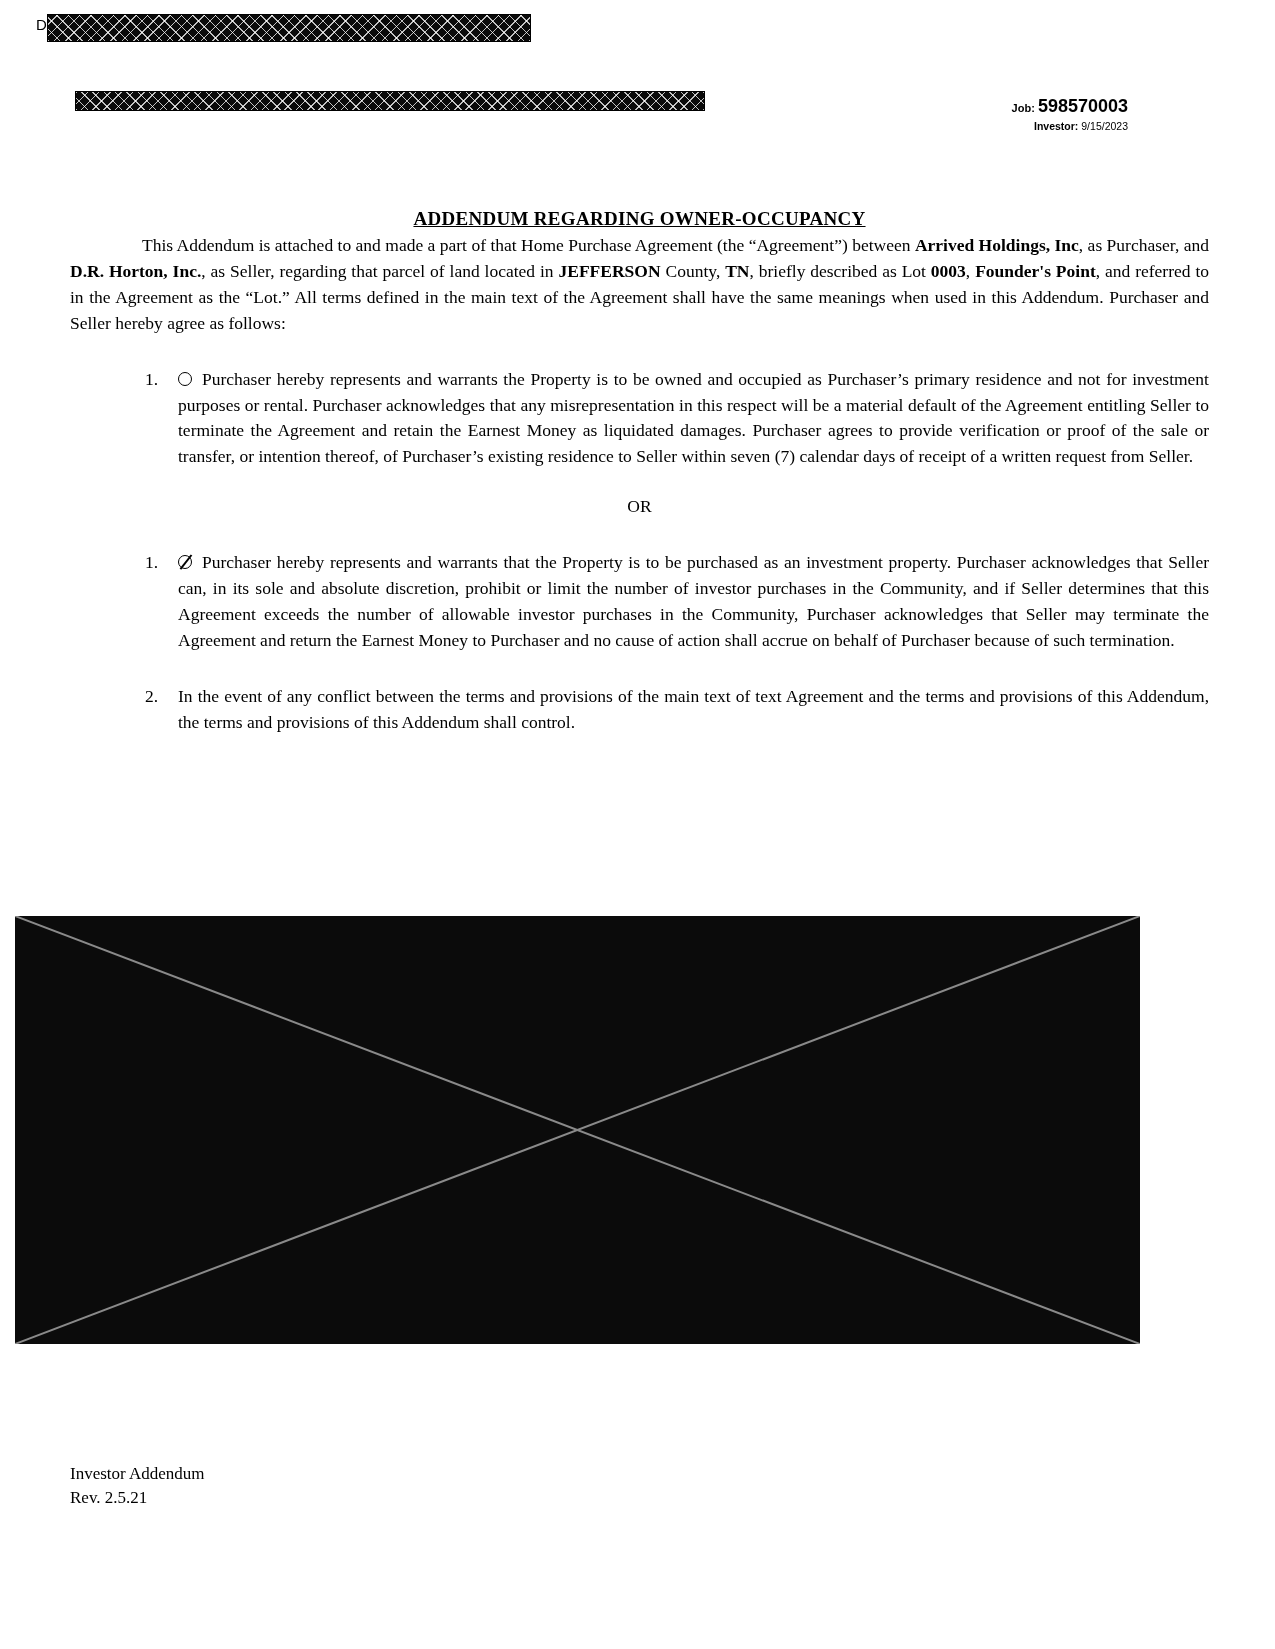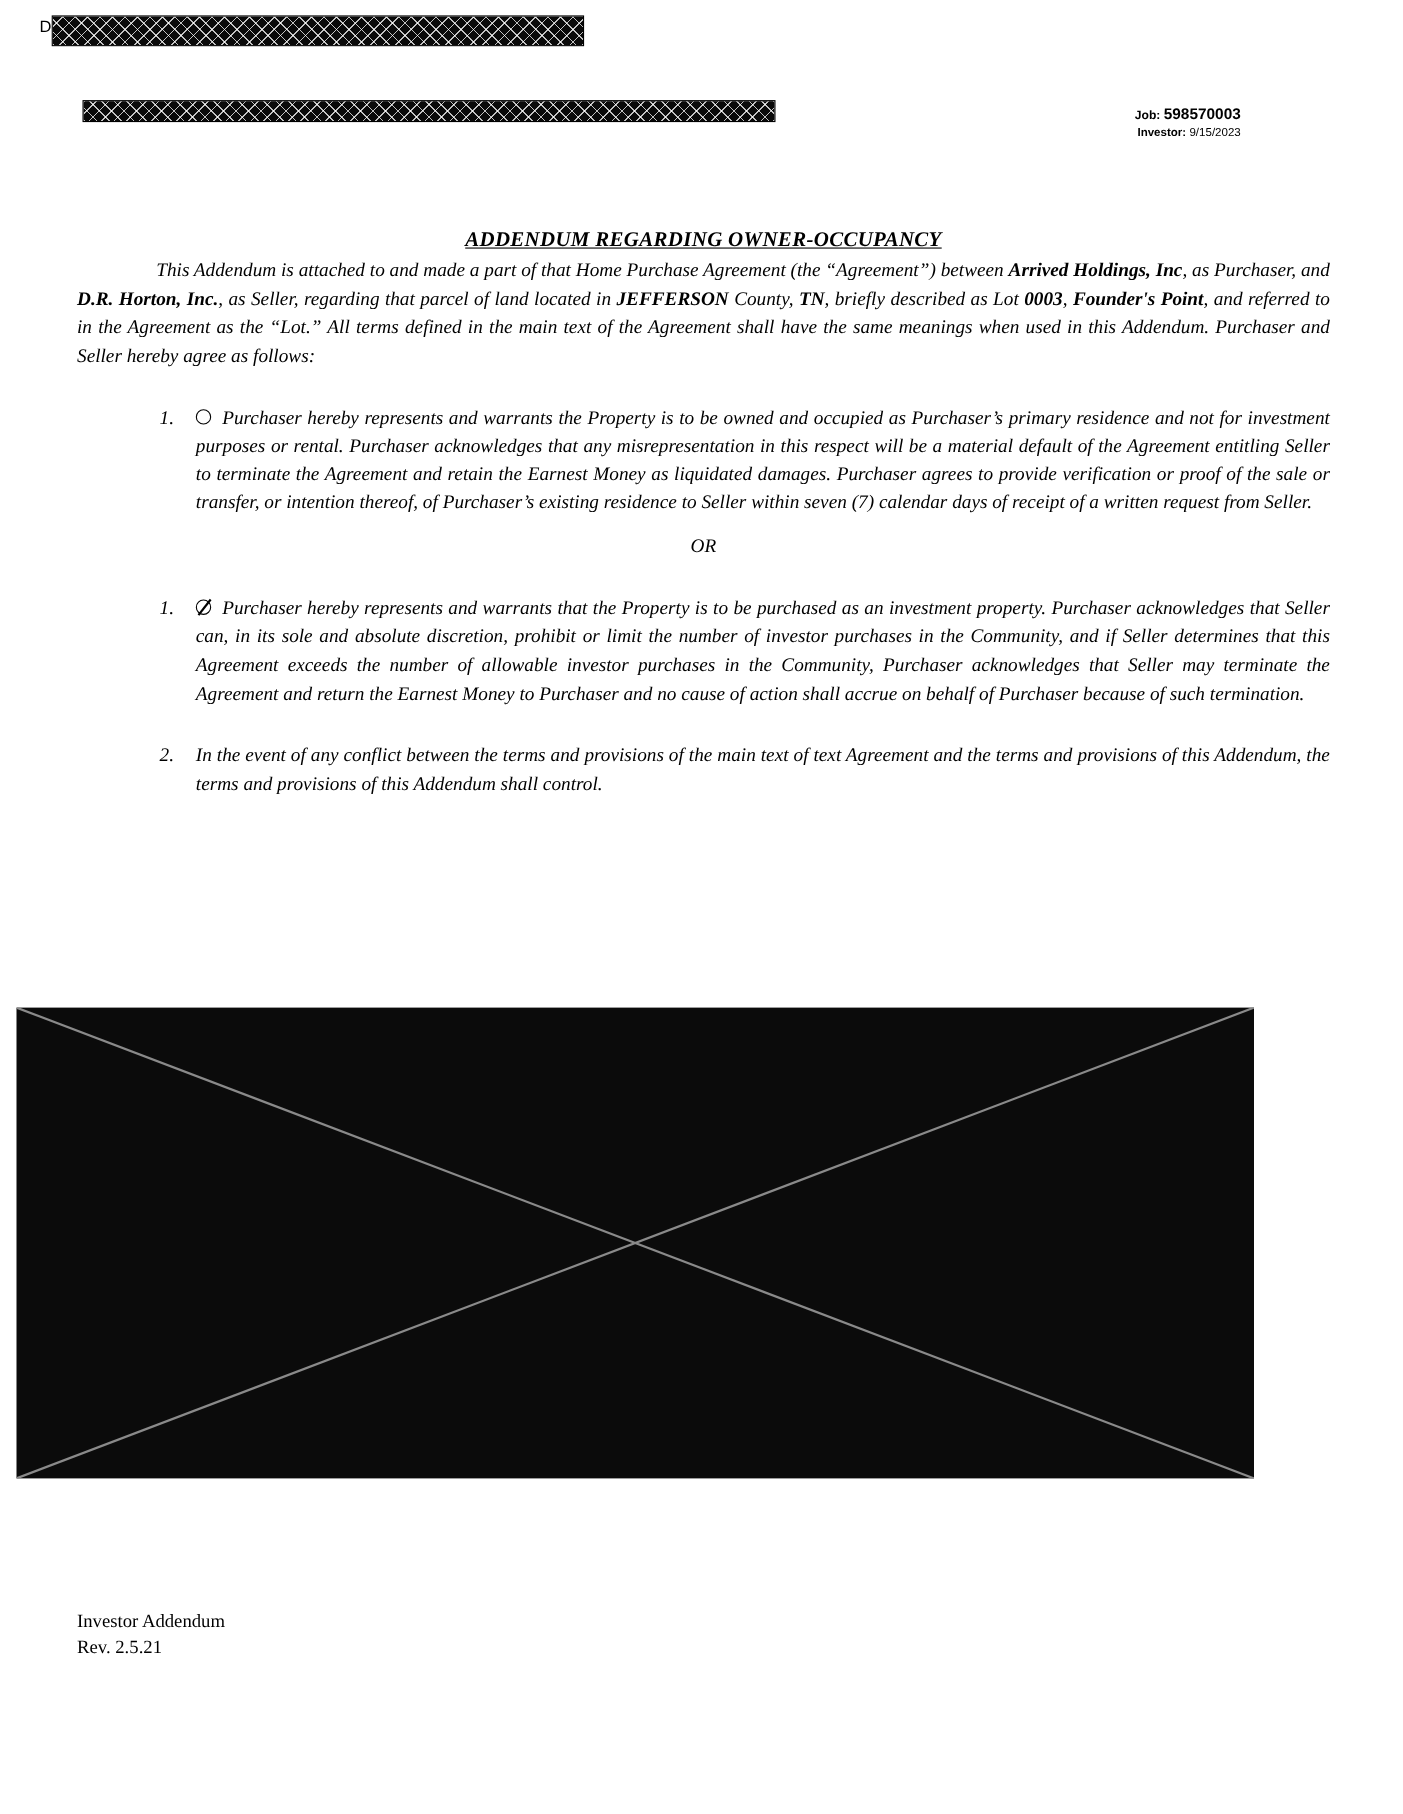--- a/index.html
+++ b/index.html
@@ -35,31 +35,30 @@
   }
 
   
   .job-block {
     position: absolute; top: 95px; right: 147px;
     text-align: right;
     font-family: "Liberation Sans", sans-serif;
     line-height: 1.25;
   }
   .job-line { font-size: 11px; font-weight: bold; }
-  .job-number { font-size: 14px; font-weight: bold; }
+  .job-number { font-size: 18px; font-weight: bold; }
   .printed-line { font-size: 10.5px; margin-top: 2px; }
   .printed-label { font-weight: bold; }
   .printed-date { font-weight: normal; }
 
   
   .content {
     padding: 205px 66px 0 70px;
     font-size: 17.5px;
     line-height: 1.48;
-    font-style: italic;
   }
   .title {
     text-align: center;
     font-size: 19px;
     font-weight: bold;
     text-decoration: underline;
     letter-spacing: 0.3px;
   }
   .intro {
     text-align: justify;
@@ -92,21 +91,21 @@
     left: 50%;
     top: -30%;
     width: 1.7px;
     height: 150%;
     background: #000;
     transform: rotate(38deg);
   }
 
   .or-sep {
     text-align: center;
-    margin-top: 14px;
+    margin-top: 24px;
   }
 
   
   .sig-redact {
     position: absolute;
     left: 15px; top: 916px;
     width: 1125px; height: 428px;
     background: #0b0b0b;
   }
   .sig-redact svg { display: block; width: 100%; height: 100%; }

